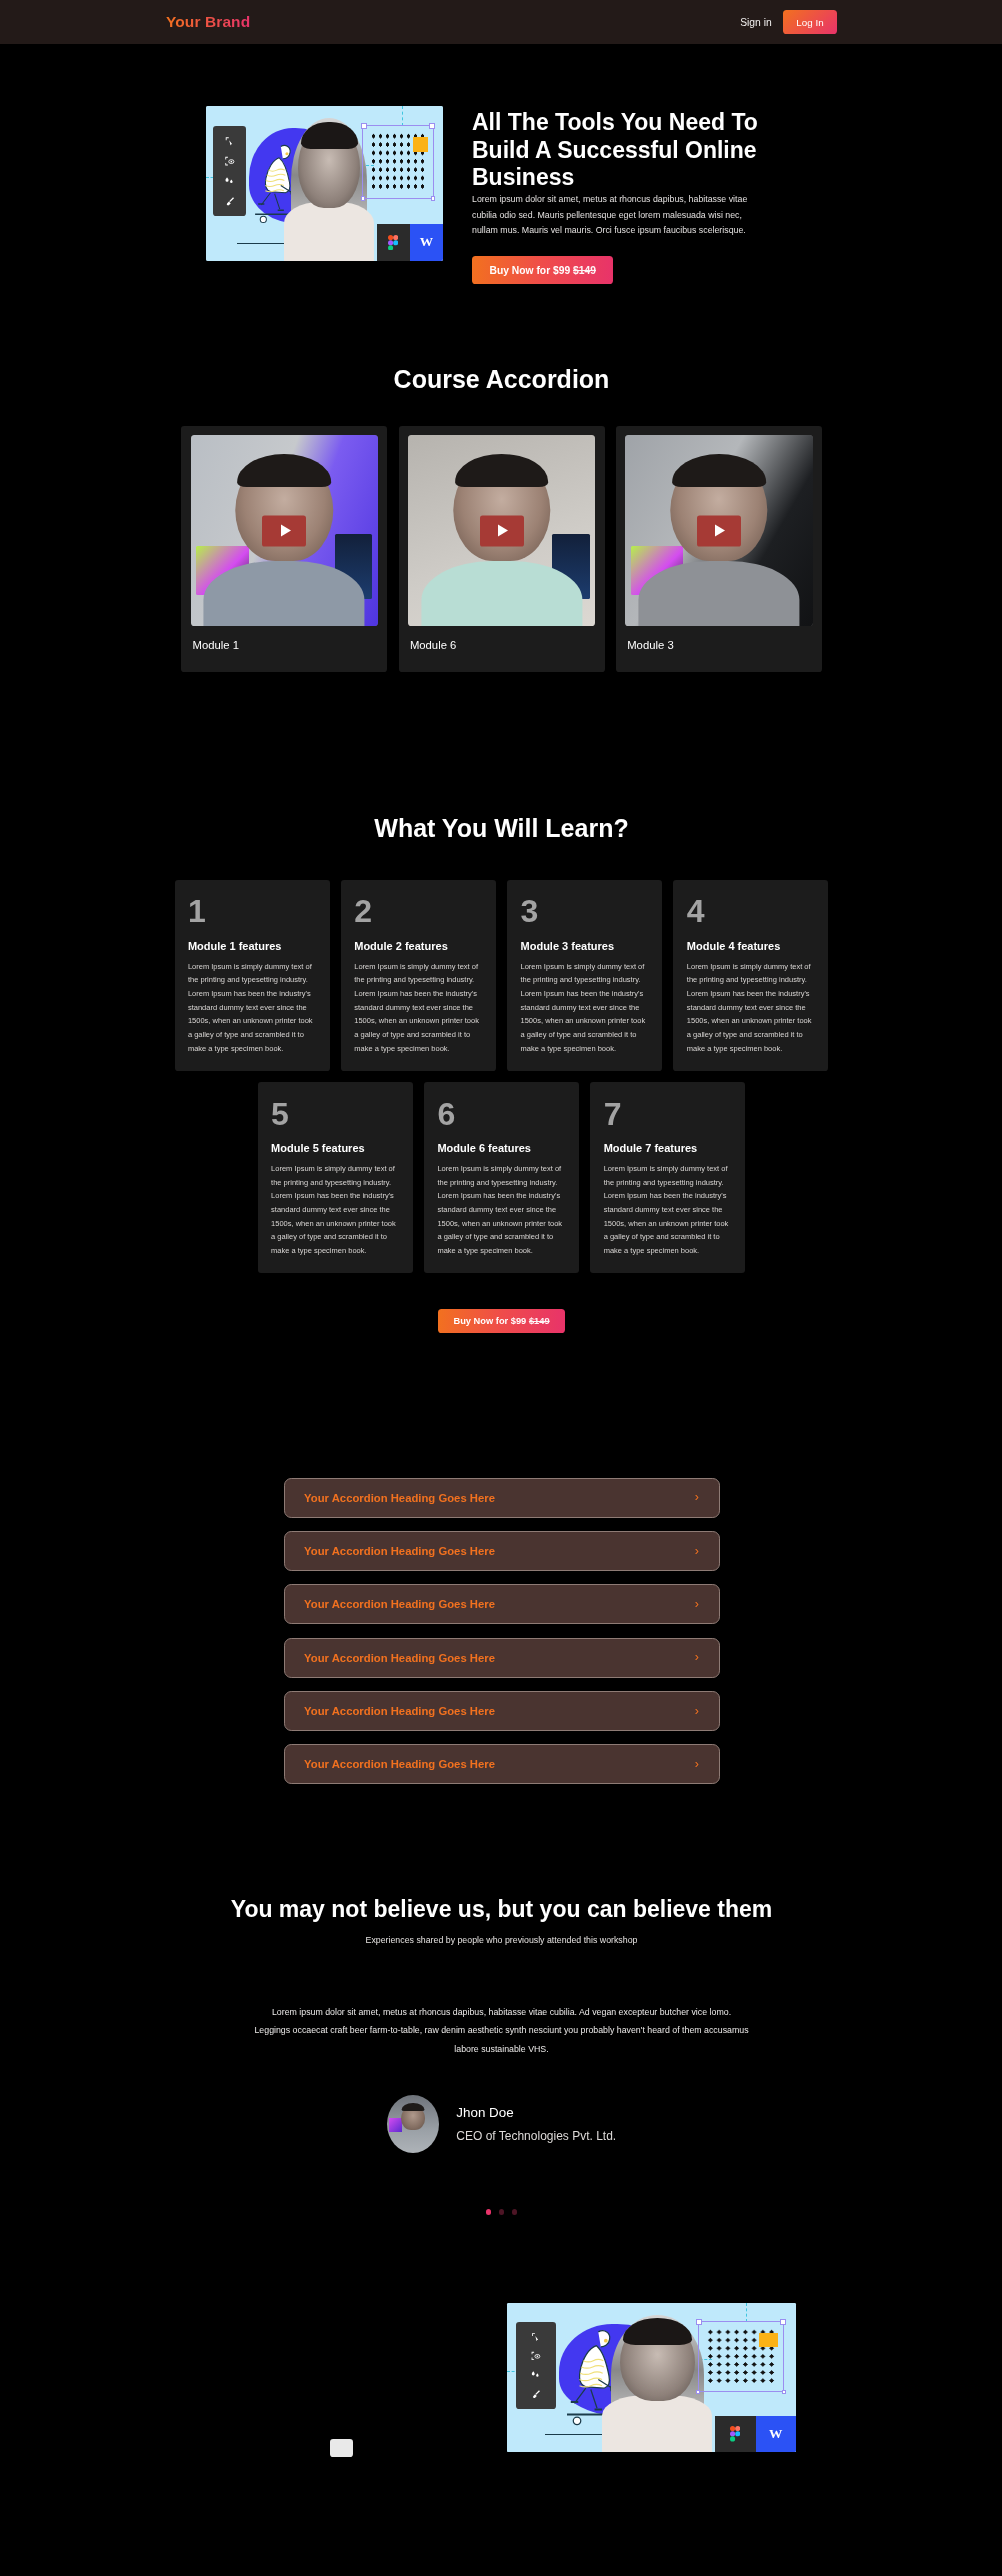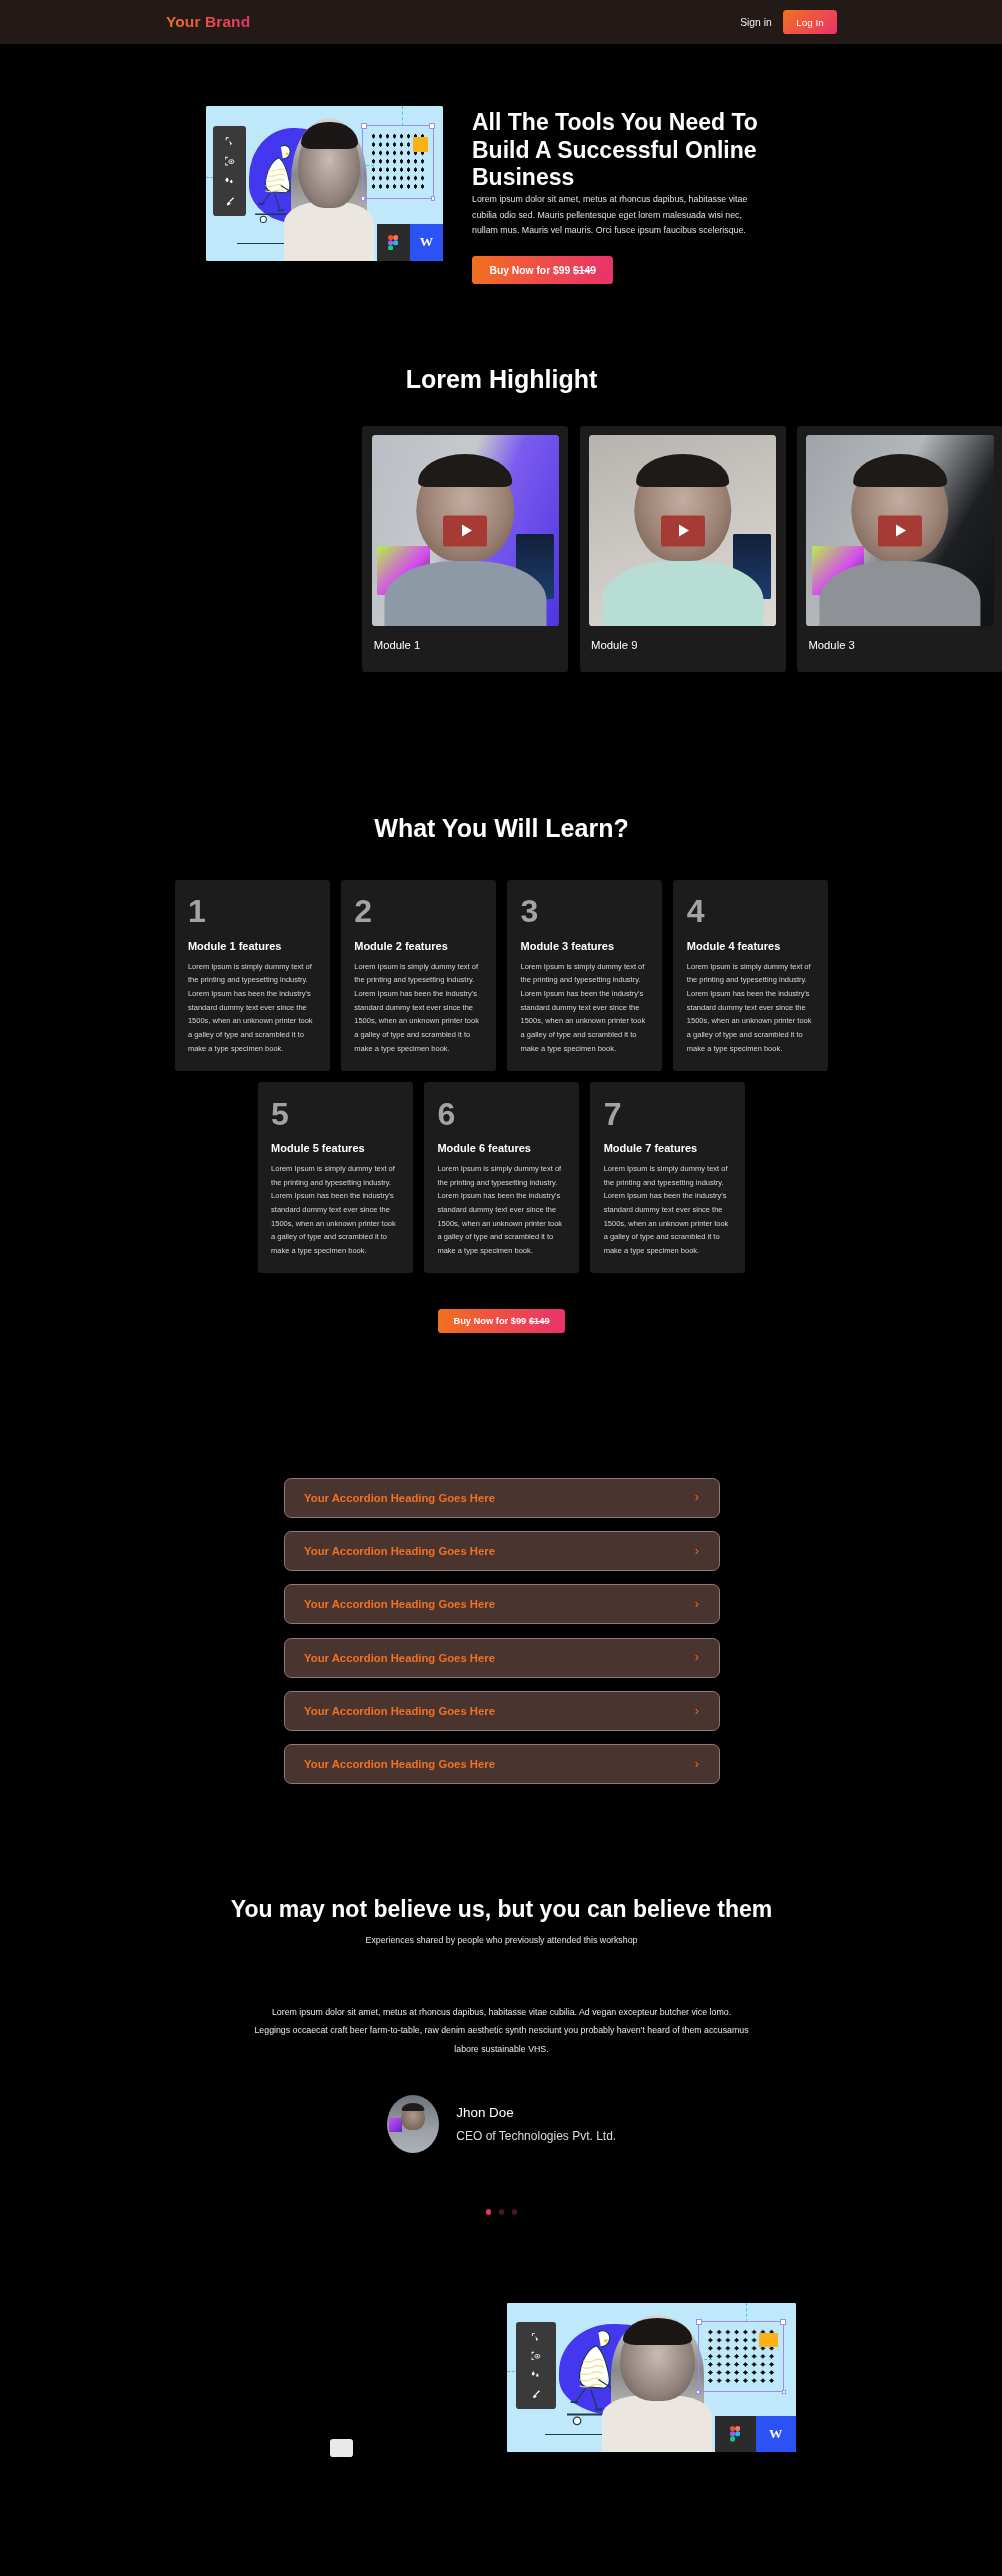--- a/index.html
+++ b/index.html
@@ -185,21 +185,21 @@
   .da-figma { flex: 1; background: #2b2b2b; display: flex; align-items: center; justify-content: center; }
   .da-webflow { flex: 1; background: #2b52f5; display: flex; align-items: center; justify-content: center;
                 color: #fff; font-size: 13.4px; font-weight: 700; font-family: "Liberation Serif", serif; }
   .da-ground {
     position: absolute; left: 13%; bottom: 11%; width: 22%; height: 1px; background: #1b3b4a;
   }
 
   
   .course-section { padding: 81px 0 31px 0; }
   .course-grid {
-    display: flex; justify-content: flex-end; gap: 11.3px;
+    display: flex; justify-content: center; gap: 11.3px;
     margin-top: 32px;
   }
   .course-card {
     width: 206px;
     background: #1c1c1c;
     border-radius: 3.1px;
     padding: 9.3px 9.3px 0 9.3px;
     height: 246px;
   }
   .course-thumb {
@@ -486,21 +486,21 @@
     </div>
     <div class="hero-copy">
       <h1 class="hero-title">All The Tools You Need To Build A Successful Online Business</h1>
       <p class="hero-desc">Lorem ipsum dolor sit amet, metus at rhoncus dapibus, habitasse vitae cubilia odio sed. Mauris pellentesque eget lorem malesuada wisi nec, nullam mus. Mauris vel mauris. Orci fusce ipsum faucibus scelerisque.</p>
       <button class="cta-gradient"><span>Buy Now for $99 </span><span class="strike">$149</span></button>
     </div>
   </div>
 </section>
 
 <section class="course-section">
-  <h2 class="section-title">Lorem Highlight</h2>
+  <h2 class="section-title">Course Accordion</h2>
   <div class="course-grid">
 
     <div class="course-card">
       <div class="course-thumb">
         <div class="face-scene fs-bg1">
           <div class="fs-monitor"></div>
           <div class="fs-monitor-r"></div>
           <div class="fs-body fs-body1"></div>
           <div class="fs-head"></div>
           <div class="fs-hair"></div>
@@ -517,21 +517,21 @@
         <div class="face-scene fs-bg2">
           <div class="fs-monitor-r"></div>
           <div class="fs-body fs-body2"></div>
           <div class="fs-head"></div>
           <div class="fs-hair"></div>
         </div>
         <div class="play-btn">
             <span class="tri"></span>
           </div>
       </div>
-      <div class="course-label">Module 9</div>
+      <div class="course-label">Module 6</div>
     </div>
 
     <div class="course-card">
       <div class="course-thumb">
         <div class="face-scene fs-bg3">
           <div class="fs-monitor"></div>
           <div class="fs-body fs-body3"></div>
           <div class="fs-head"></div>
           <div class="fs-hair"></div>
         </div>

